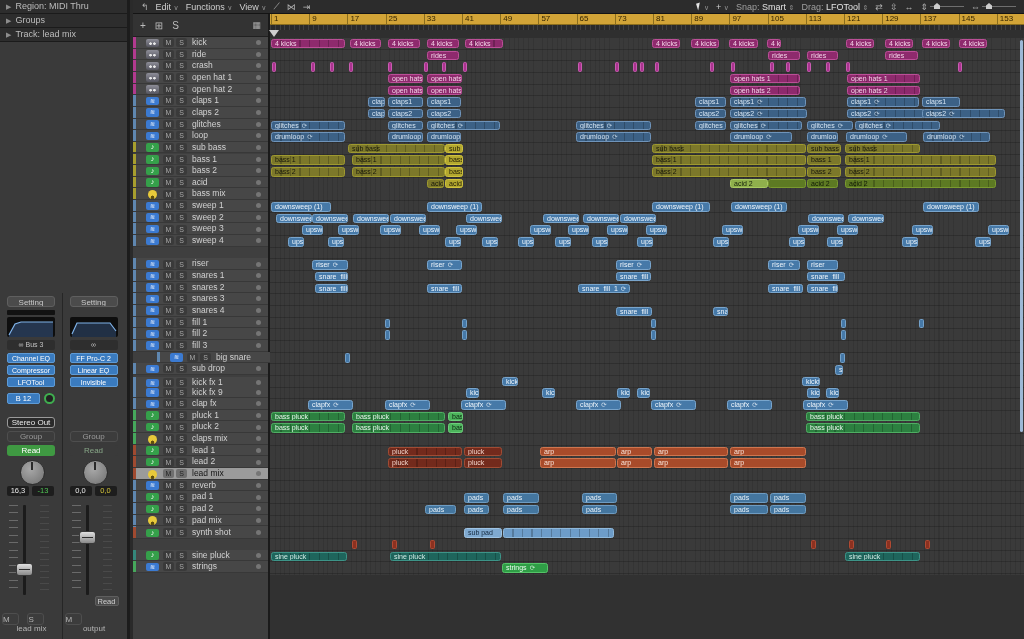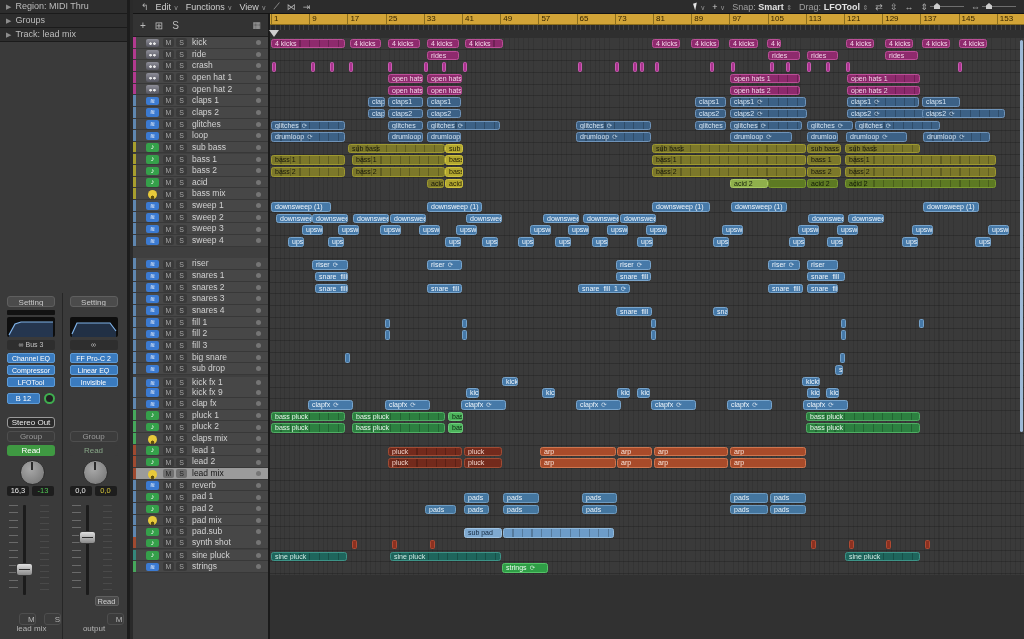--- a/index.html
+++ b/index.html
@@ -29,30 +29,30 @@
   .valbox{position:absolute;top:193px;width:22px;height:10px;background:#1d1d1d;border-radius:2px;font-size:7.5px;line-height:10px;text-align:center;}
   .valbox.v1{left:7px;color:#e8e8e8;}
   .valbox.v2{left:32px;}
   .fzone{position:absolute;left:0;top:212px;width:63px;height:92px;}
   .fticks{position:absolute;left:9px;top:0;width:9px;height:90px;background:repeating-linear-gradient(180deg,#6a6a6a 0 1px,transparent 1px 7.5px);}
   .ftrack{position:absolute;left:23px;top:0;width:3px;height:90px;background:#1b1b1b;border-radius:1px;}
   .fcap{position:absolute;left:16px;width:17px;height:13px;border-radius:3px;background:linear-gradient(#e0e0e0,#8a8a8a);border:1px solid #3a3a3a;box-sizing:border-box;}
   .fcap:after{content:"";position:absolute;left:2px;right:2px;top:5px;height:1px;background:#2e2e2e;}
   .meter{position:absolute;left:40px;top:0;width:9px;height:90px;background:linear-gradient(180deg,#101010,#181818);border-radius:1px;background-image:repeating-linear-gradient(180deg,rgba(120,120,120,.25) 0 1px,transparent 1px 6px);}
   .bnce{position:absolute;left:32px;top:303px;width:24px;height:10px;background:#4b4b4b;border:1px solid #5f5f5f;border-radius:2px;color:#cfcfcf;font-size:7.5px;line-height:9px;text-align:center;box-sizing:border-box;}
-  .msrow{position:absolute;left:0;top:315px;width:63px;text-align:right;}
+  .msrow{position:absolute;left:0;top:315px;width:63px;text-align:left;}
   .msb{display:inline-block;width:17px;height:12px;background:#3c3c3c;border:1px solid #4e4e4e;border-radius:3px;color:#b5b5b5;font-size:8px;line-height:11px;margin:0 2px;box-sizing:border-box;}
   .slabel{position:absolute;left:0;top:331px;width:63px;text-align:center;color:#b5b5b5;font-size:8px;}
 
   
   #toolbar{position:absolute;left:133px;top:0;width:891px;height:14px;background:#2c2c2c;border-bottom:1px solid #141414;display:flex;align-items:center;gap:7px;padding:0 8px;box-sizing:border-box;color:#c5c5c5;font-size:9px;white-space:nowrap;}
   .tico{color:#b0b0b0;font-size:9px;}
   .tmenu{color:#cfcfcf;}
   .chev{color:#8f8f8f;font-size:7px;}
-  .tsel b{color:#e2e2e2;font-weight:bold;}
+  .tsel b{color:#e2e2e2;font-weight:normal;}
   .tsel{color:#9f9f9f;}
   .spacer{flex:1;}
   .cursor-tri{width:0;height:0;border-left:4px solid #e5e5e5;border-bottom:7px solid transparent;transform:rotate(-18deg);display:inline-block;}
   .zslider{display:inline-flex;align-items:center;gap:2px;}
   .ztrack{position:relative;width:34px;height:1px;background:#6f6f6f;display:inline-block;}
   .zthumb{position:absolute;left:4px;top:-3px;width:6px;height:6px;background:#cdcdcd;border-radius:1px 1px 0 0;clip-path:polygon(50% 0,100% 40%,100% 100%,0 100%,0 40%);}
 
   
   #track-panel{position:absolute;left:133px;top:14px;width:137px;height:625px;background:#3f3f3f;border-right:2px solid #1a1a1a;box-sizing:border-box;}
   #track-controls{height:22px;background:#333333;border-bottom:1px solid #202020;display:flex;align-items:center;gap:9px;padding:0 7px;color:#bdbdbd;font-size:10px;}
@@ -413,21 +413,21 @@
           <div class="rdot"></div>
         </div>
         <div class="trow" style="top: 302.9px;">
           <div class="cstrip" style="background: rgb(95, 135, 176);"></div>
           <div class="ticon audio">≋</div>
           <div class="mbtn">M</div>
           <div class="sbtn2">S</div>
           <div class="tname">fill 3</div>
           <div class="rdot"></div>
         </div>
-        <div class="trow" style="top: 314.55px;">
+        <div class="trow" style="top: 314.55px; margin-left: 24px;">
           <div class="cstrip" style="background: rgb(95, 135, 176);"></div>
           <div class="ticon audio">≋</div>
           <div class="mbtn">M</div>
           <div class="sbtn2">S</div>
           <div class="tname">big snare</div>
           <div class="rdot"></div>
         </div>
         <div class="trow" style="top: 326.2px;">
           <div class="cstrip" style="background: rgb(95, 135, 176);"></div>
           <div class="ticon audio">≋</div>
@@ -541,21 +541,21 @@
           <div class="rdot"></div>
         </div>
         <div class="trow" style="top: 489.3px;">
           <div class="cstrip" style="background: rgb(95, 135, 176);"></div>
           <div class="ticon midi">♪</div>
           <div class="mbtn">M</div>
           <div class="sbtn2">S</div>
           <div class="tname">pad.sub</div>
           <div class="rdot"></div>
         </div>
-        <div class="trow" style="top: 500px; text-decoration: underline;">
+        <div class="trow" style="top: 490px; text-decoration: underline;">
           <div class="cstrip" style="background: rgb(160, 74, 48);"></div>
           <div class="ticon midi">♪</div>
           <div class="mbtn">M</div>
           <div class="sbtn2">S</div>
           <div class="tname">synth shot</div>
           <div class="rdot"></div>
         </div>
         <div class="trow" style="top: 512.6px;">
           <div class="cstrip" style="background: rgb(53, 135, 123);"></div>
           <div class="ticon midi">♪</div>

